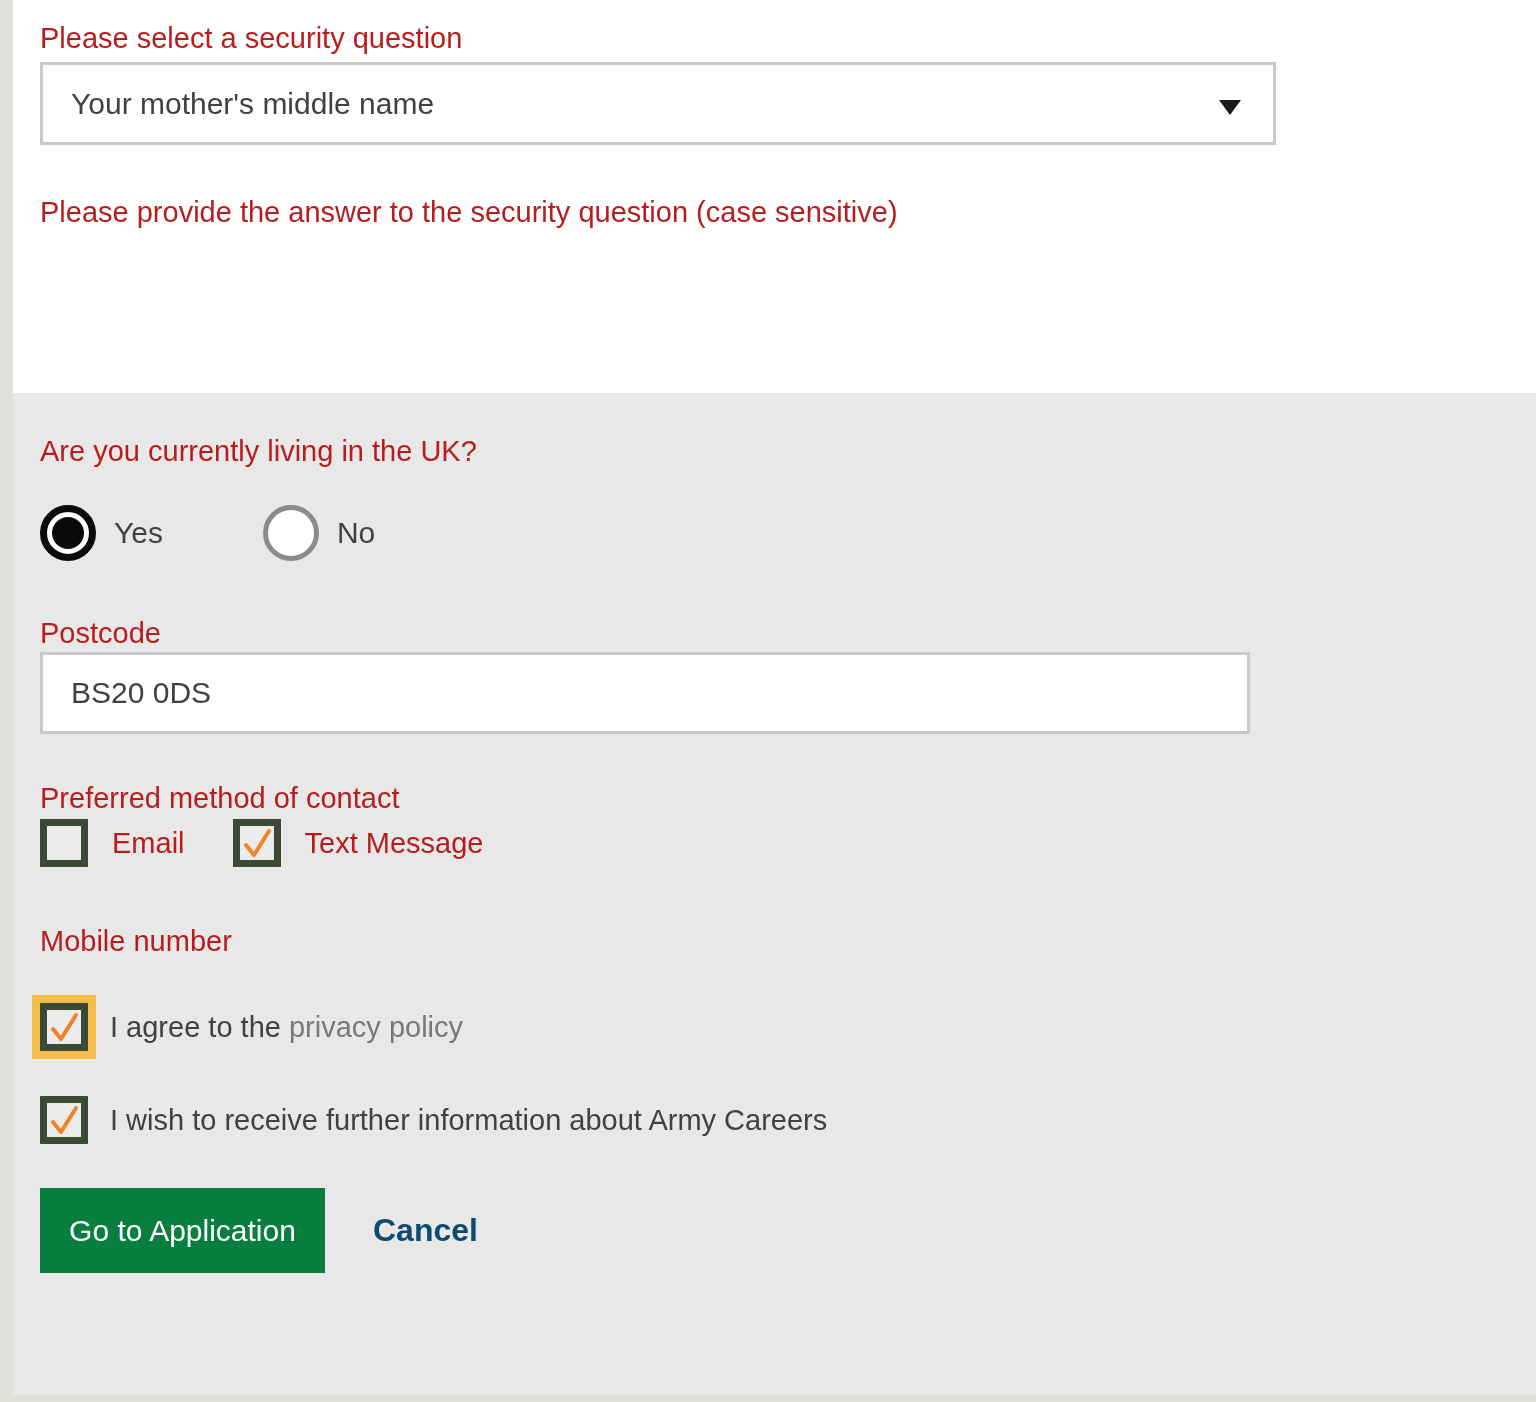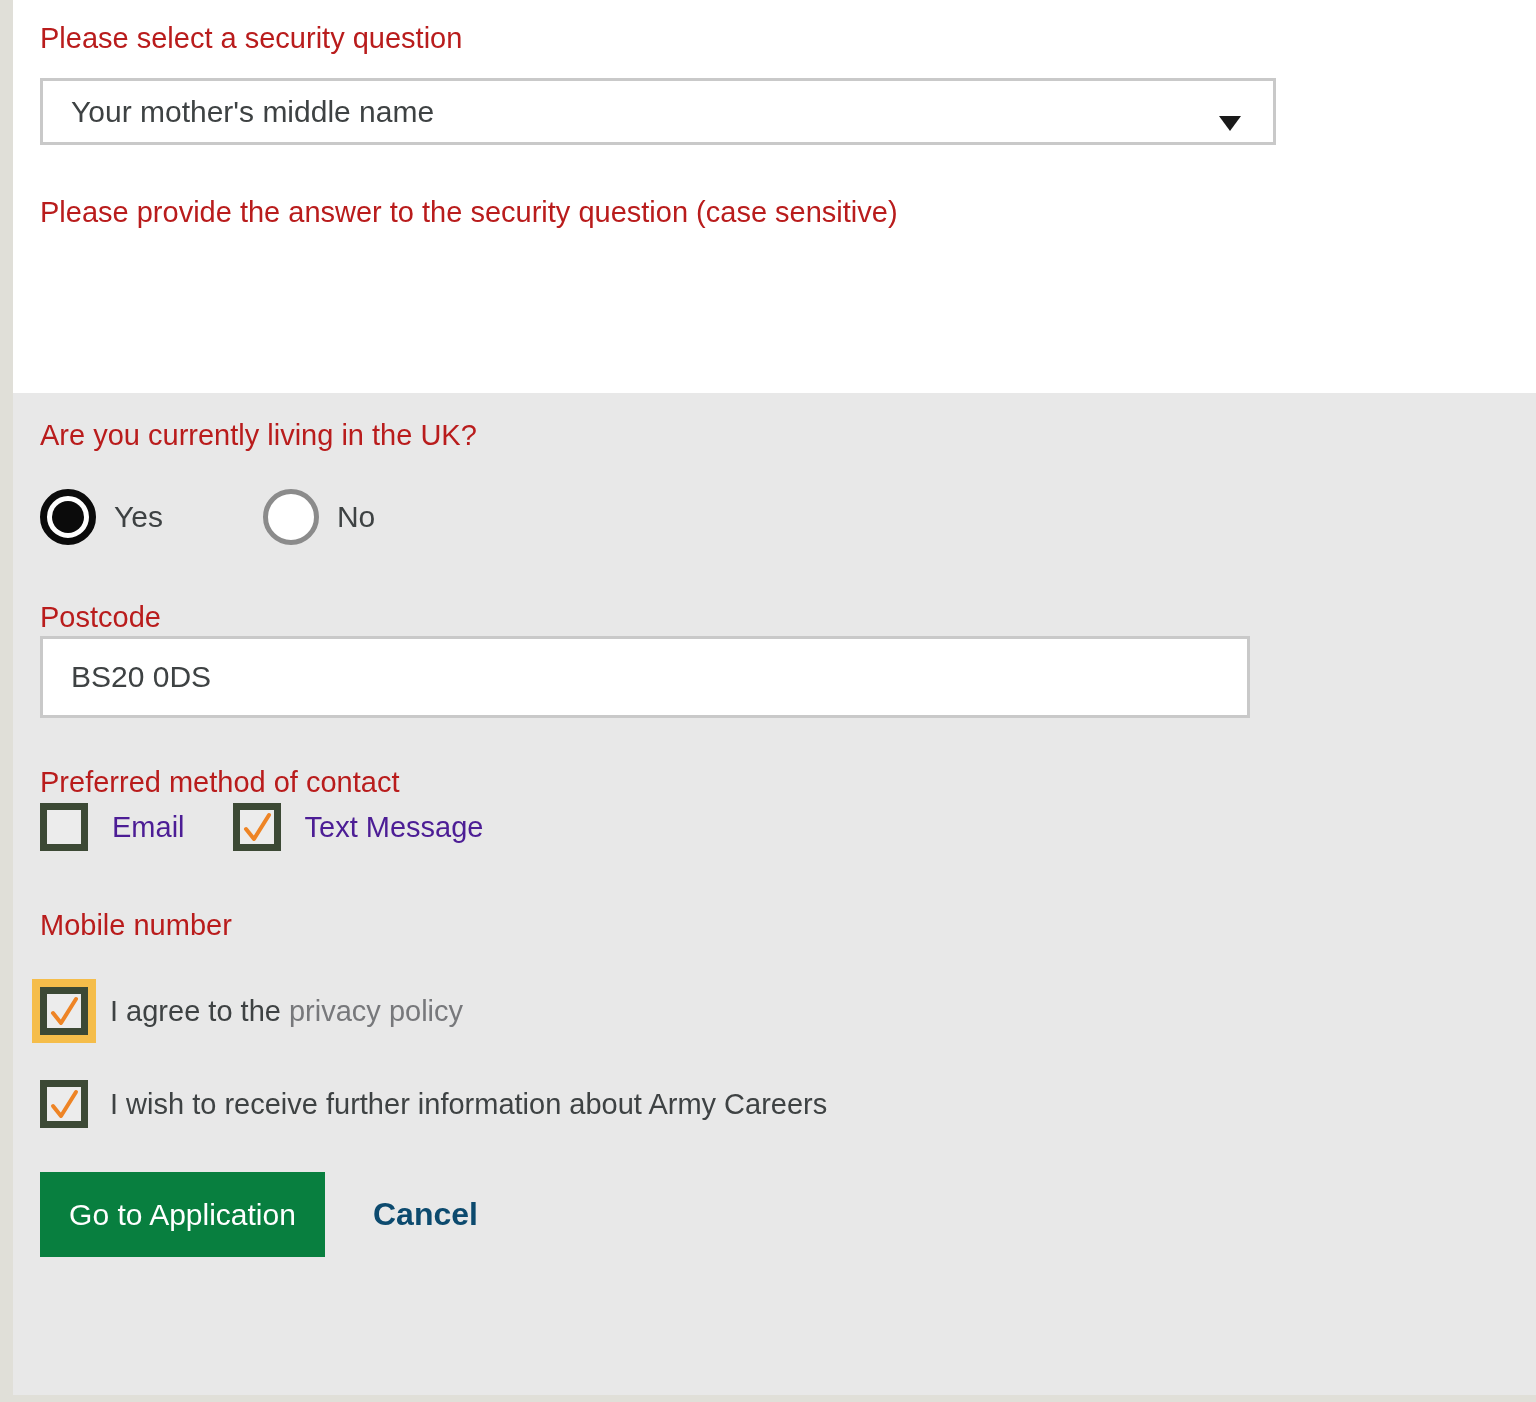--- a/index.html
+++ b/index.html
@@ -4,29 +4,29 @@
 <style>
   * { margin:0; padding:0; box-sizing:border-box; }
   html,body { width:1536px; }
   body { font-family:"Liberation Sans", sans-serif; }
   .page { position:relative; width:1536px; height:1402px; background:#e8e8e8; overflow:hidden; }
   .left-strip { position:absolute; left:0; top:0; width:13px; height:1402px; background:#e0dfd8; }
   .bottom-strip { position:absolute; left:0; top:1395px; width:1536px; height:7px; background:#e0dfd8; }
   .content { position:absolute; left:13px; top:0; width:1523px; }
 
   .white-sec { background:#ffffff; height:393px; padding:22px 0 0 27px; }
-  .gray-sec  { background:#e8e8e8; height:1002px; padding:26px 0 0 27px; }
+  .gray-sec  { background:#e8e8e8; height:1002px; padding:42px 0 0 27px; }
 
   .lbl { display:block; font-size:29px; line-height:32px; color:#b91c1c; }
 
   .select-box, .text-input {
     background:#fff; border:3px solid #c9c9c9; display:flex; align-items:center;
     padding-left:28px; font-size:30px; color:#3e4243; position:relative;
   }
-  .select-box { width:1236px; height:67px; margin-top:24px; cursor:pointer; }
+  .select-box { width:1236px; height:83px; margin-top:8px; cursor:pointer; }
   .select-arrow { position:absolute; right:32px; top:35px; width:0; height:0;
     border-left:11px solid transparent; border-right:11px solid transparent;
     border-top:15px solid #1a1a1a; }
   .answer-input { width:1236px; height:77px; margin-top:7px; }
   .lbl-answer { margin-top:51px; }
 
   .radio-row { display:flex; align-items:center; margin-top:38px; height:56px; }
   .radio-group { display:flex; align-items:center; }
   .radio-group + .radio-group { margin-left:100px; }
   .radio { width:56px; height:56px; border-radius:50%; background:#fff; display:flex;
@@ -39,21 +39,21 @@
   .lbl-postcode { margin-top:56px; }
   .postcode-input { width:1210px; height:82px; margin-top:3px; }
 
   .lbl-contact { margin-top:48px; }
   .cb-row { display:flex; align-items:center; margin-top:5px; height:48px; }
   .cb-group { display:flex; align-items:center; }
   .cb-group + .cb-group { margin-left:48px; }
   .checkbox { width:48px; height:48px; border:7px solid #3c4935; background:#ececec;
     display:flex; align-items:center; justify-content:center; cursor:pointer; }
   .checkbox.focus-ring { box-shadow:0 0 0 8px #f5bd4a; }
-  .cb-label { font-size:29px; color:#4c1d95; margin-left:24px; }
+  .cb-label { font-size:29px; color:#b91c1c; margin-left:24px; }
 
   .lbl-mobile { margin-top:58px; }
   .phone-input { width:1240px; height:77px; margin-top:7px; padding-left:22px; }
   .flag { width:41px; height:27px; display:block; }
   .flag-wrap { display:flex; align-items:center; cursor:pointer; }
   .phone-arrow { width:0; height:0; margin-left:14px;
     border-left:6px solid transparent; border-right:6px solid transparent;
     border-top:8px solid #4a4a4a; }
   .phone-number { margin-left:26px; font-size:31px; color:#3e4243; }
 

